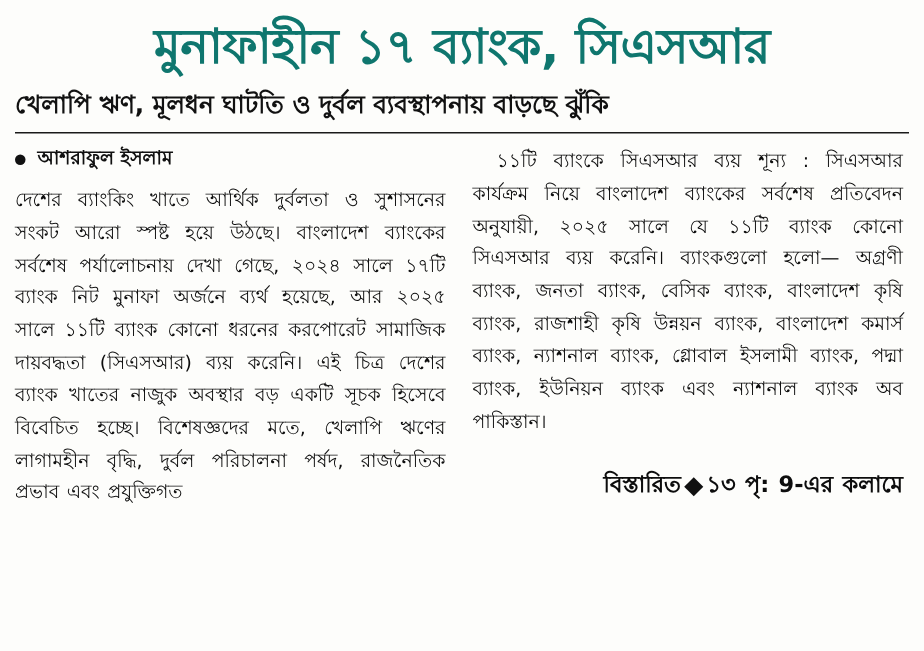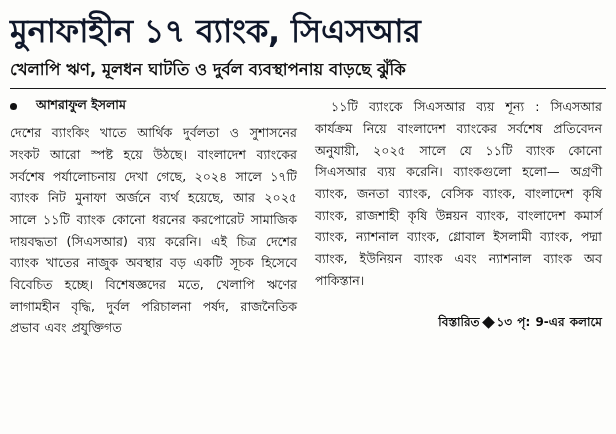--- a/index.html
+++ b/index.html
@@ -21,22 +21,22 @@
     box-sizing: border-box;
     padding: 8px 10px 6px 10px;
     background: #fdfdfb;
   }
   .headline {
     font-family: "DejaVu Sans", "Liberation Sans", sans-serif;
     font-weight: bold;
     font-size: 32px;
     line-height: 1.32;
     letter-spacing: -0.2px;
-    color: #0f172a;
-    text-align: left;
+    color: #0f766e;
+    text-align: center;
     margin: 2px 0 0 0;
     white-space: nowrap;
   }
   .headline .line2 {
     display: block;
   }
   .subhead {
     font-family: "DejaVu Sans", "Liberation Sans", sans-serif;
     font-weight: bold;
     font-size: 16.5px;
@@ -60,21 +60,21 @@
     width: 287px;
     position: relative;
   }
   .byline {
     font-family: "DejaVu Sans", "Liberation Sans", sans-serif;
     font-weight: bold;
     font-size: 12.5px;
     color: #111;
     display: flex;
     align-items: center;
-    gap: 19px;
+    gap: 8px;
     margin-bottom: 6px;
   }
   .bullet-dot {
     display: inline-block;
     width: 7px;
     height: 7px;
     border-radius: 50%;
     background: #111;
     flex: 0 0 auto;
   }
@@ -89,21 +89,21 @@
     word-spacing: 1px;
   }
   .body-text + .body-text {
     margin-top: 20px;
   }
   .para-indent {
     text-indent: 16px;
   }
   .jump {
     font-family: "DejaVu Sans", "Liberation Sans", sans-serif;
-    font-size: 12px;
+    font-size: 15px;
     font-weight: bold;
     display: inline;
     text-align: right;
   }
   .jump-mark {
     display: inline-block;
     width: 9px;
     height: 9px;
     background: #111;
     transform: rotate(45deg);

